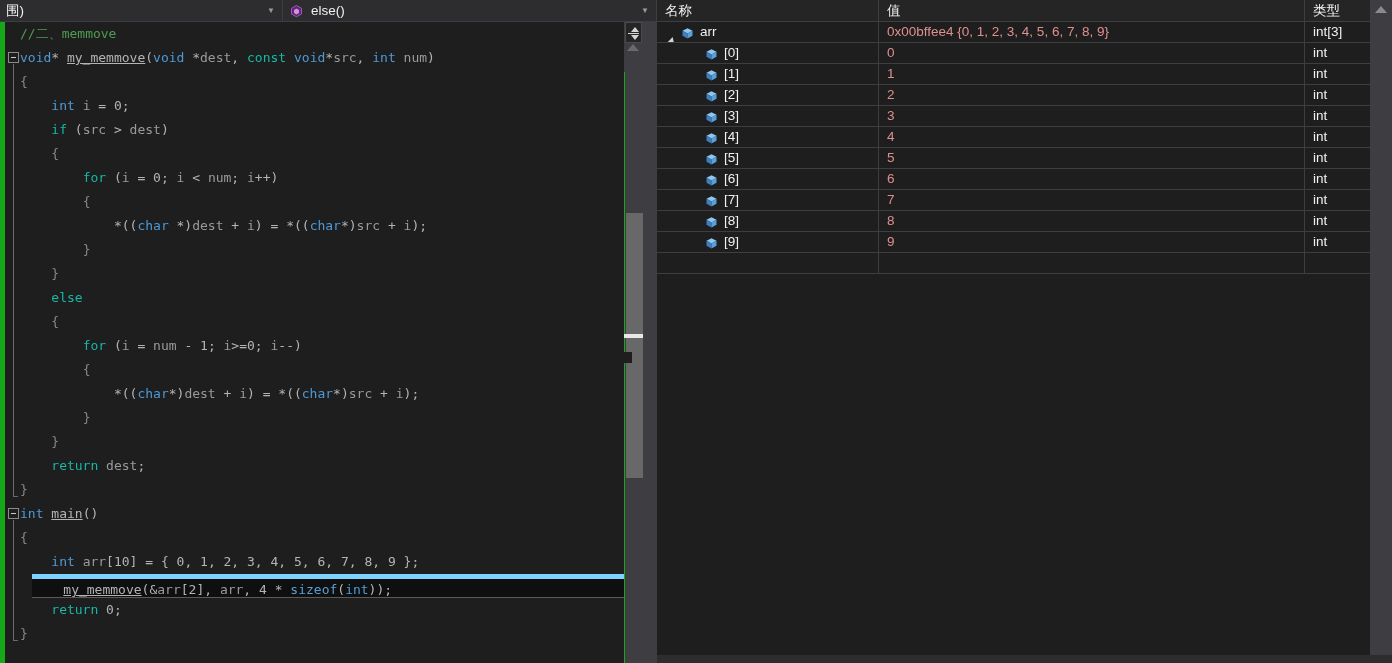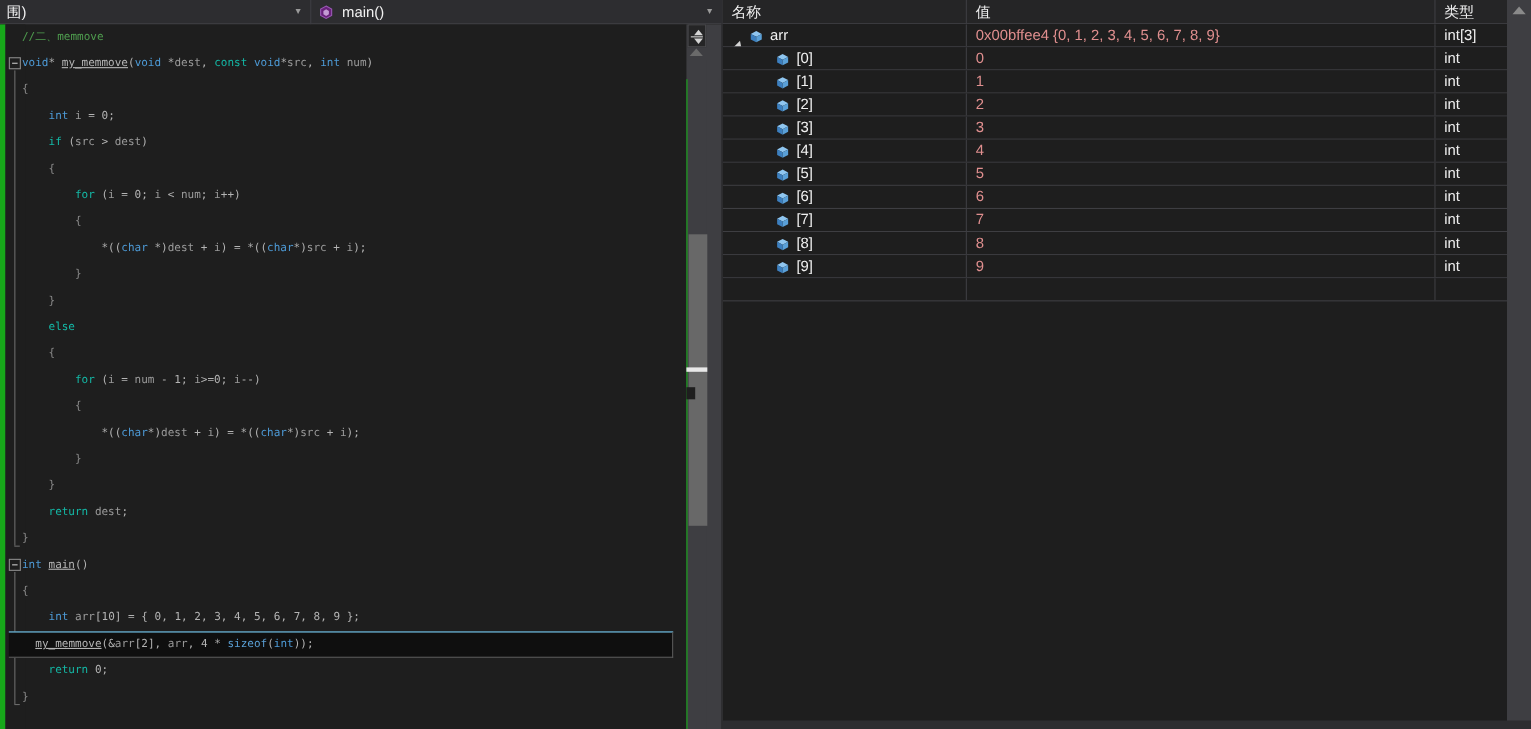--- a/index.html
+++ b/index.html
@@ -109,40 +109,40 @@
     width: 5px; height: 1px;
     background: #6a6a6a;
   }
 
   
   #code-area {
     position: absolute;
     left: 0; top: 0;
     width: 624px; height: 100%;
     font-family: "DejaVu Sans Mono", "Liberation Mono", monospace;
-    font-size: 10px;
+    font-size: 13px;
     line-height: 24px;
     white-space: pre;
     overflow: hidden;
   }
   .code-line {
     height: 24px;
     line-height: 24px;
     padding-left: 20px;
     white-space: pre;
     position: relative;
   }
   .code-line.current {
     background: #0f0f0f;
-    border-top: 1px solid #7dd3fc;
+    border-top: 5px solid #7dd3fc;
     border-bottom: 1px solid #5a5a5a;
     border-right: 1px solid #5a5a5a;
     height: 24px;
     line-height: 22px;
-    margin-left: 8px;
+    margin-left: 32px;
     padding-left: 0;
     width: 604px;
   }
   
   .t-plain   { color: #b4b4b4; }
   .t-kw      { color: #14b8a6; }
   .t-type    { color: #4d9ad6; }
   .t-cmt     { color: #4f9d4f; }
   .t-num     { color: #b4b4b4; }
   .t-fn      { color: #b4b4b4; text-decoration: underline; }
@@ -346,21 +346,21 @@
         <span class="nav-combo-text">围)</span>
         <span class="nav-combo-arrow">▼</span>
       </div>
       <div class="nav-combo" id="nav-combo-member">
         <span class="method-icon">
           <svg width="15" height="15" viewBox="0 0 15 15">
             <path d="M7.5 1.5 L12.5 4.3 L12.5 10 L7.5 12.8 L2.5 10 L2.5 4.3 Z" fill="#68217a" stroke="#9b59b6" stroke-width="1"></path>
             <path d="M7.5 4.5 L10 6 L10 9 L7.5 10.5 L5 9 L5 6 Z" fill="#c39bd3"></path>
           </svg>
         </span>
-        <span class="nav-combo-text">main()</span>
+        <span class="nav-combo-text">else()</span>
         <span class="nav-combo-arrow">▼</span>
       </div>
     </div>
 
     <div id="editor-body">
 
       <div id="change-bar">
           <div class="green" style="top: 0px; height: 663px;"></div>
         </div>
       <div id="glyph-margin">

